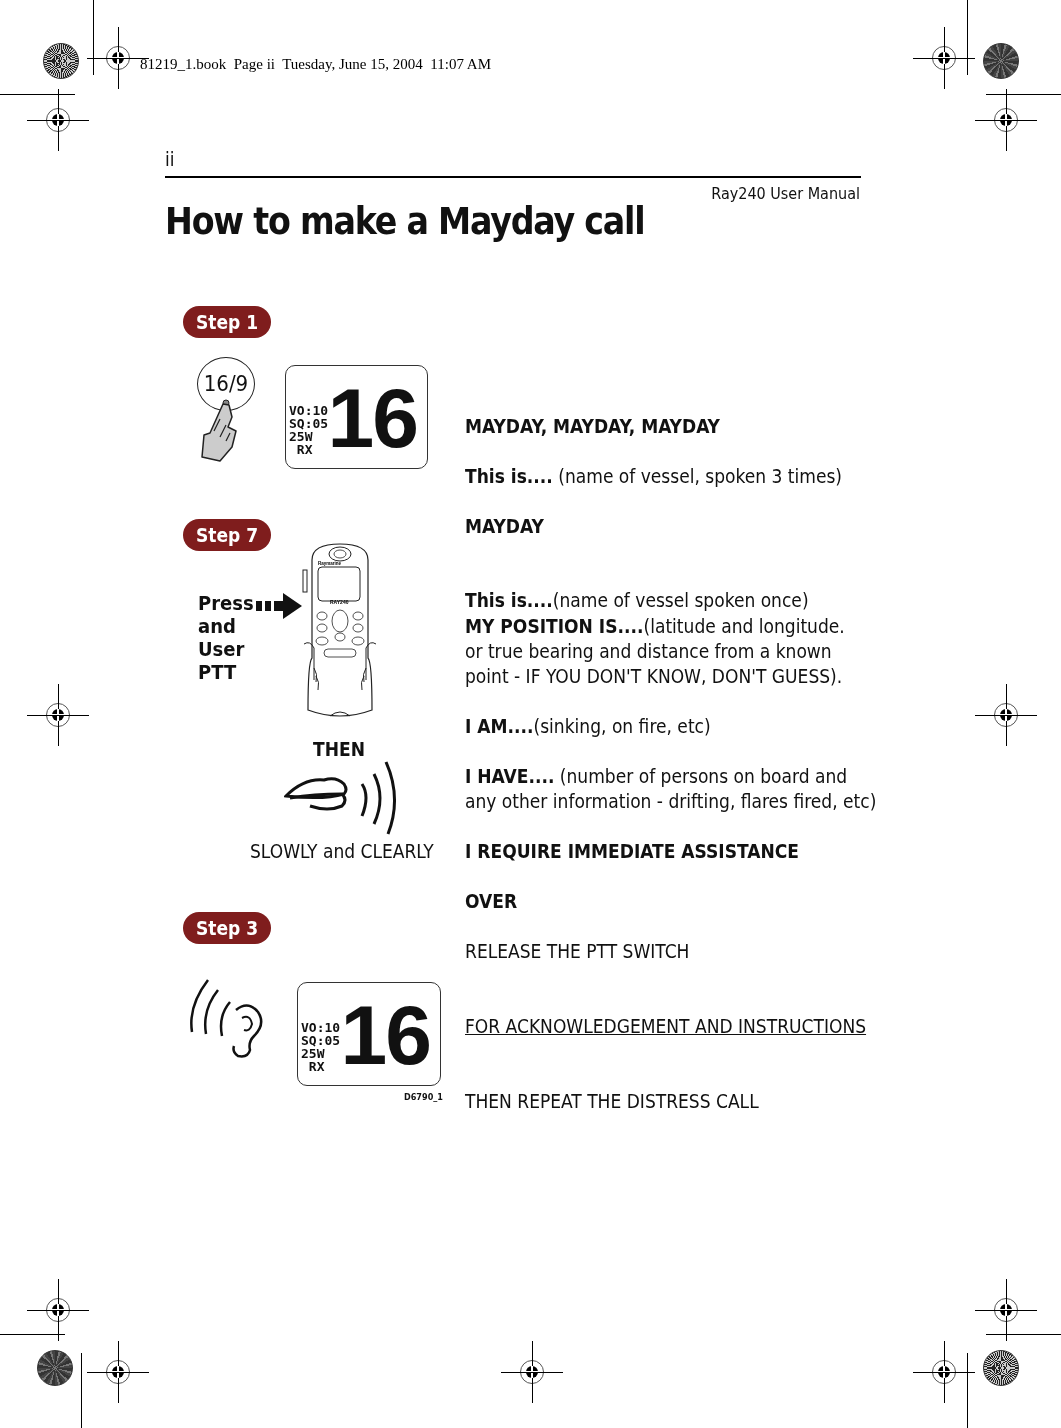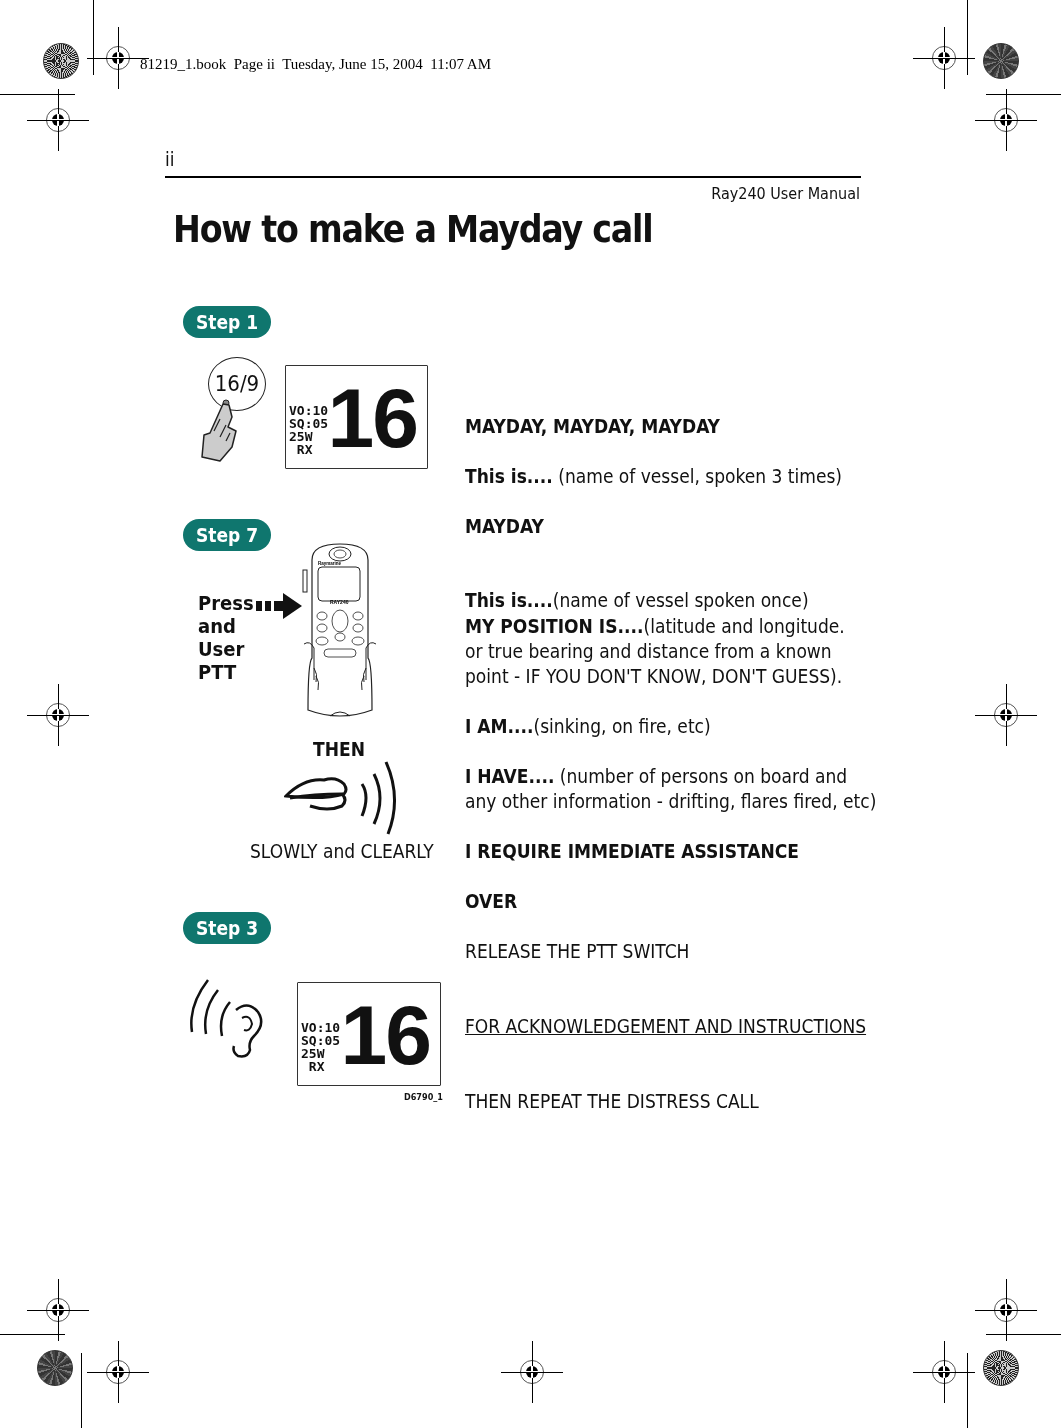--- a/index.html
+++ b/index.html
@@ -15,27 +15,27 @@
   .reg .h2 { position:absolute; left:5px; top:10px; width:12px; height:2px; background:#fff; }
   .reg .v2 { position:absolute; left:10px; top:5px; width:2px; height:12px; background:#fff; }
   .starburst { position:absolute; width:34px; height:34px; border-radius:50%;
     background: repeating-conic-gradient(#222 0deg 4deg, #ccc 4deg 8deg); border:1px solid #333; }
   .starburst.dark { background: repeating-conic-gradient(#333 0deg 12deg, #777 12deg 20deg, #444 20deg 30deg); }
   .slug { position:absolute; left:140px; top:56px; font-family:"Liberation Serif","DejaVu Serif",serif; font-size:15px; color:#000; white-space:pre; }
   .hdr-left { position:absolute; left:165px; top:148px; font-size:19px; }
   .hdr-right { position:absolute; right:201px; top:148px; font-size:16px;margin-top:36px; }
   .hdr-rule { position:absolute; left:165px; top:176px; width:696px; height:2px; background:#000; }
   .title { position:absolute; left:165px; top:200px; font-size:37px; font-weight:bold; letter-spacing:-1.2px; }
-  .step-pill { position:absolute; width:88px; height:32px; border-radius:16px; background:#0f766e; color:#fff;
+  .step-pill { position:absolute; width:88px; height:32px; border-radius:16px; background:#7f1d1d; color:#fff;
                font-weight:bold; font-size:19px; text-align:center; line-height:32px; }
-  .lcd { position:absolute; border:1px solid #333; border-radius:1px; background:#fff; }
+  .lcd { position:absolute; border:1px solid #333; border-radius:10px; background:#fff; }
   .lcd .small { position:absolute; left:3px; top:38px; font-family:"DejaVu Sans Mono","Liberation Mono",monospace; font-size:13px; line-height:13px; font-weight:bold; white-space:pre; }
   .lcd .big { position:absolute; right:10px; top:4px; font-size:84px; font-weight:bold; letter-spacing:-2px; line-height:96px; font-family:"Liberation Sans","DejaVu Sans",sans-serif; }
   .btn-oval { position:absolute; left:197px; top:357px; width:56px; height:52px; border:1.5px solid #222; border-radius:50%;
-              font-size:22px; text-align:center; line-height:52px;margin-left:11px; }
+              font-size:22px; text-align:center; line-height:52px; }
   .press-text { position:absolute; left:198px; top:592px; font-weight:bold; font-size:20px; line-height:23px; }
   .then { position:absolute; left:313px; top:738px; font-weight:bold; font-size:19px; }
   .slowly { position:absolute; left:250px; top:840px; font-size:19px; }
   .code { position:absolute; left:404px; top:1092px; font-size:9px; font-weight:bold; }
   .script { position:absolute; left:465px; font-size:19px; line-height:25px; white-space:nowrap; }
   .script b { font-weight:bold; }
 </style>
 </head>
 <body>
 
@@ -110,21 +110,21 @@
   <div class="starburst dark" style="left:37px;top:1350px;"></div>
   <div class="starburst" style="left:983px;top:1350px;"></div>
 </div>
 
 <div class="slug">81219_1.book  Page ii  Tuesday, June 15, 2004  11:07 AM</div>
 
 <div class="hdr-left">ii</div>
 <div class="hdr-right">Ray240 User Manual</div>
 <div class="hdr-rule"></div>
 
-<h1 class="title" style="margin:8px;">How to make a Mayday call</h1>
+<h1 class="title" style="margin:0;">How to make a Mayday call</h1>
 
 <div class="step-pill" style="left:183px;top:306px;">Step 1</div>
 <div class="btn-oval">16/9</div>
 <svg class="abs" style="left:198px;top:395px;" width="45" height="70" viewBox="0 0 45 70">
   <circle cx="28" cy="8" r="3" fill="#888" stroke="#222" stroke-width="1"></circle>
   <path d="M25 9 L12 38 L6 40 L4 62 L22 66 L34 52 L38 36 L30 32 L34 22 L31 10 Z" fill="#ccc" stroke="#222" stroke-width="1.5" stroke-linejoin="round"></path>
   <path d="M16 36 L22 24 M22 42 L28 30 M28 46 L32 38" stroke="#222" stroke-width="1.2" fill="none"></path>
 </svg>
 <div class="lcd" style="left:285px;top:365px;width:141px;height:102px;">
   <div class="small"><span>VO:10</span>

